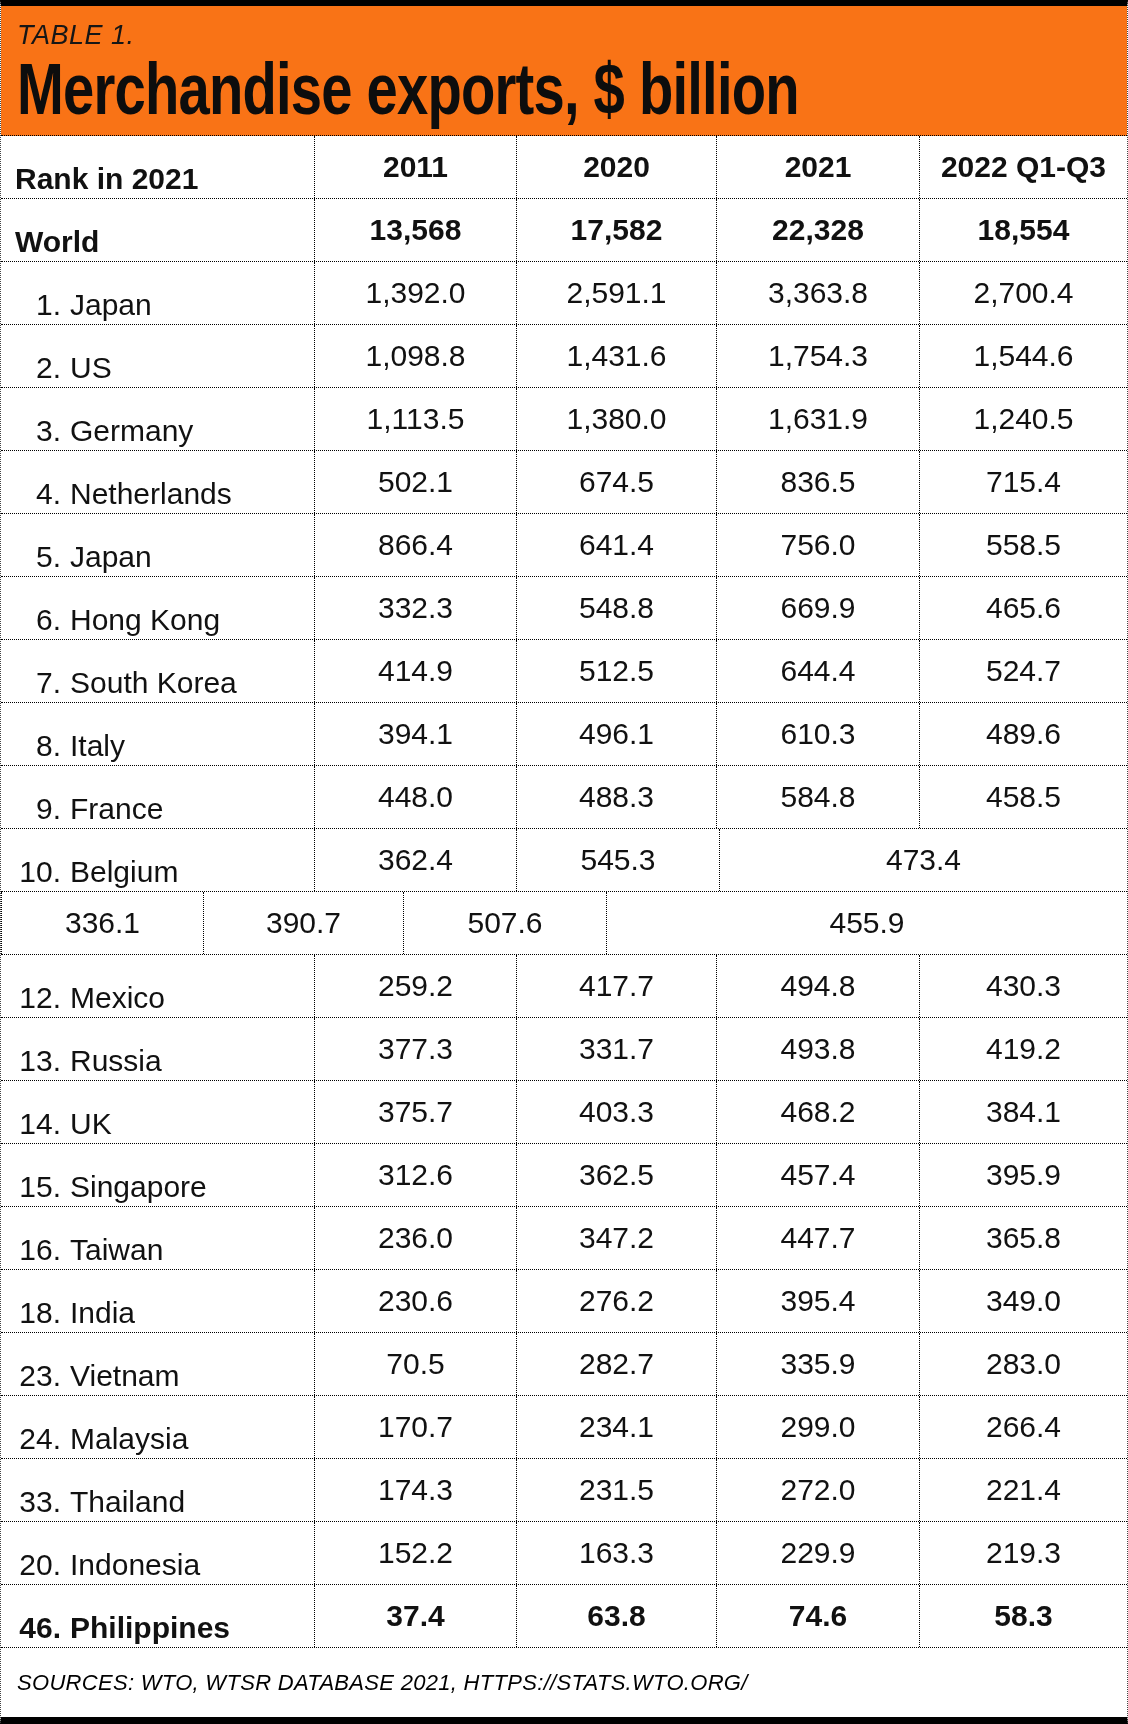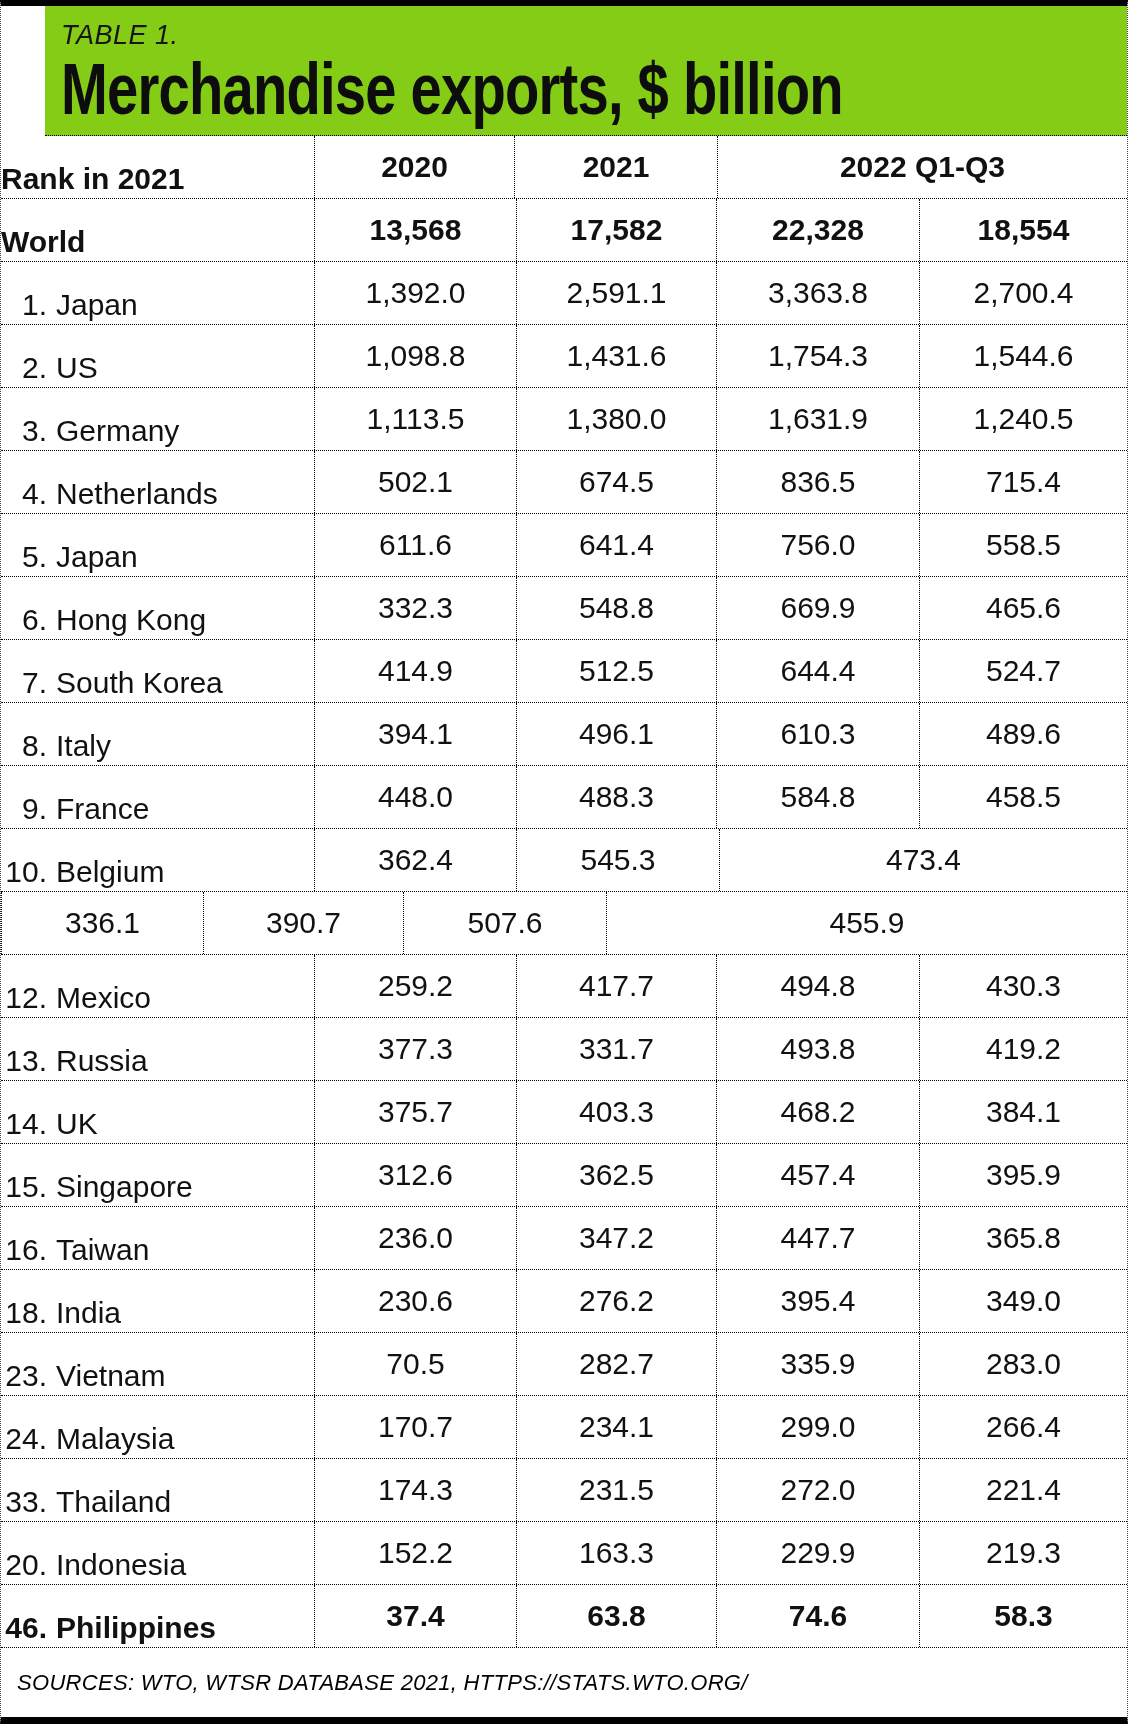--- a/index.html
+++ b/index.html
@@ -54,20 +54,21 @@
   .grid { flex: 0 0 auto; }
   .row {
     display: flex;
     height: 63px;
     border-bottom: 1px dotted #000;
     align-items: center;
   }
   .cell { height: 100%; display: flex; align-items: center; }
   .name-cell {
     width: 313px;
+    padding-left: 14px;
     font-size: 30px;
     margin-top: 24px;
   }
   .num-cell {
     justify-content: center;
     text-align: center;
     font-size: 30px;
     border-left: 1px dotted #000;
   }
   .col-2011 { width: 202px; }
@@ -99,28 +100,29 @@
     font-size: 22px;
     letter-spacing: 0.3px;
     color: #000000;
   }
 </style>
 </head>
 <body>
 
 <div class="page">
 
-  <div class="title-band" style="background: #84cc16; margin-left: 44px;">
+  <div class="title-band" style="background: #f97316;">
     <div class="table-label">TABLE 1.</div>
     <div class="page-title">Merchandise exports, $ billion</div>
   </div>
 
   <div class="grid">
     <div class="row header-row">
       <div class="cell name-cell">Rank in 2021</div>
+      <div class="cell num-cell col-2011">2011</div>
       <div class="cell num-cell col-2020">2020</div>
       <div class="cell num-cell col-2021">2021</div>
       <div class="cell num-cell col-2022">2022 Q1-Q3</div>
     </div>
     <div id="rows-container">
   <div class="row data-row bold">
     <div class="cell name-cell">
       <span class="rank empty"></span>
       <span class="cname">World</span>
     </div>
@@ -172,21 +174,21 @@
     <div class="cell num-cell col-2020">674.5</div>
     <div class="cell num-cell col-2021">836.5</div>
     <div class="cell num-cell col-2022">715.4</div>
   </div>
 
   <div class="row data-row">
     <div class="cell name-cell">
       <span class="rank">5.</span>
       <span class="cname">Japan</span>
     </div>
-    <div class="cell num-cell col-2011">611.6</div>
+    <div class="cell num-cell col-2011">866.4</div>
     <div class="cell num-cell col-2020">641.4</div>
     <div class="cell num-cell col-2021">756.0</div>
     <div class="cell num-cell col-2022">558.5</div>
   </div>
 
   <div class="row data-row">
     <div class="cell name-cell">
       <span class="rank">6.</span>
       <span class="cname">Hong Kong</span>
     </div>

